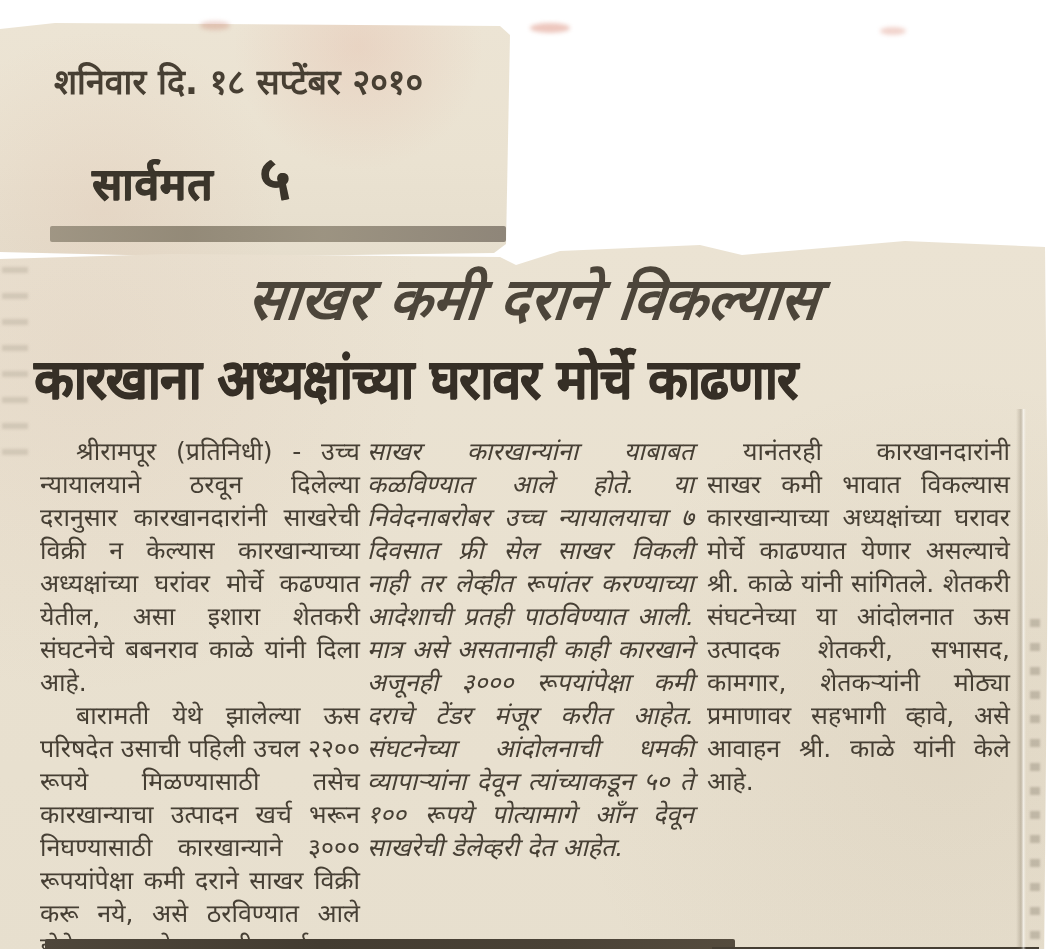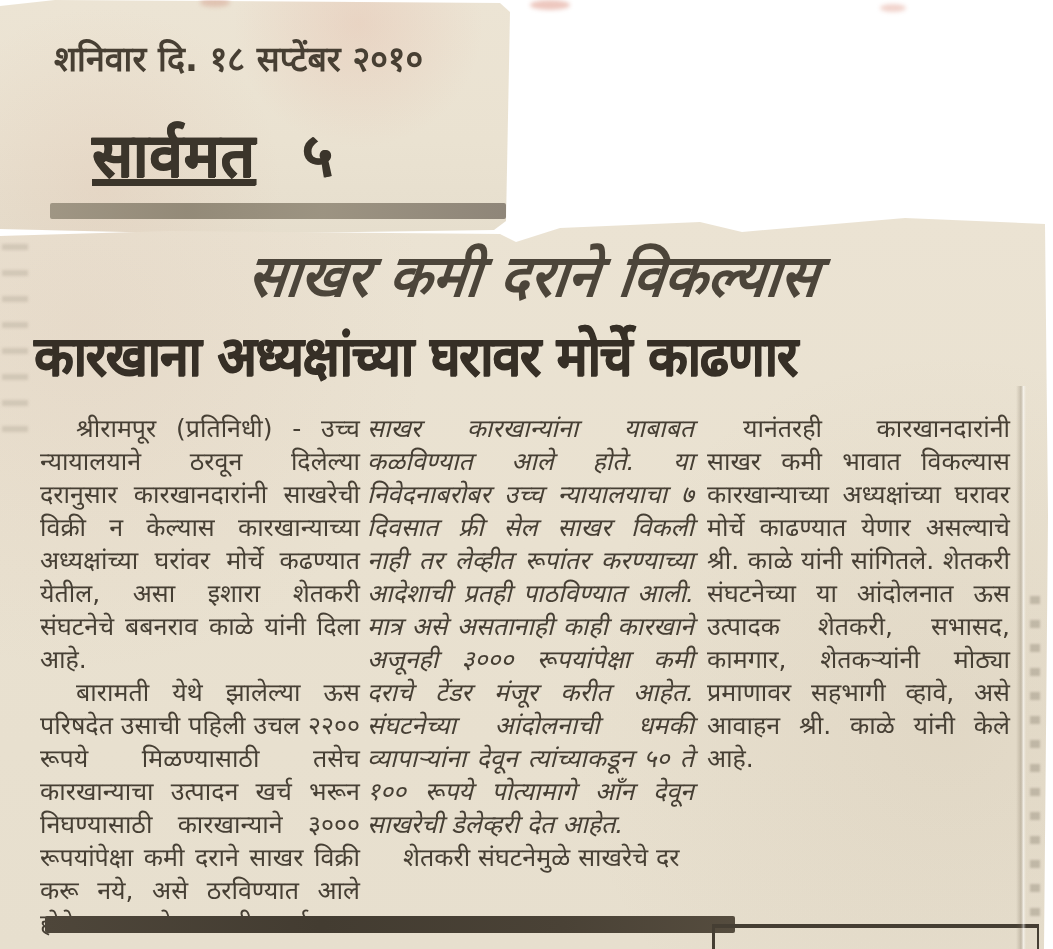--- a/index.html
+++ b/index.html
@@ -1,42 +1,41 @@
 <!DOCTYPE html>
 <html><head>
 <meta charset="utf-8">
 <style>
   html,body{margin:0;padding:0;}
   body{
     width:1053px;height:949px;position:relative;overflow:hidden;
     background:#ffffff;
     font-family:"DejaVu Sans","Liberation Sans",sans-serif;
   }
-  .scan{position:absolute;inset:0;}
+  .scan{position:absolute;inset:0;margin-top:23px;}
 
   
   .piece-top{
     position:absolute;left:0;top:0;width:512px;height:234px;
     background:
       radial-gradient(circle at 20% 80%, rgba(214,170,150,.18), transparent 40%),
       radial-gradient(circle at 70% 10%, rgba(220,150,130,.20), transparent 30%),
       linear-gradient(180deg,#ece4d4 0%,#eae2d1 60%,#e6decd 100%);
     clip-path:polygon(0 6px,55px 0,500px 3px,510px 12px,506px 221px,494px 230px,210px 234px,0 229px);
   }
   .date-line{
     position:absolute;left:54px;top:34px;width:440px;
     font-size:35px;font-weight:600;color:#473f33;letter-spacing:0;
     white-space:nowrap;transform:scaleX(.97);transform-origin:left;
   }
   .masthead-row{position:absolute;left:92px;top:112px;white-space:nowrap;}
   .masthead{
-    font-size:60px;font-weight:800;color:#3b352b;
+    font-size:44px;font-weight:800;color:#3b352b;
     text-shadow:1px 0 0 #3b352b, 0 1px 0 #3b352b;
     letter-spacing:1px;
-    text-decoration:underline;
   }
   .page-num{
     font-size:60px;font-weight:800;color:#3b352b;margin-left:46px;
     text-shadow:1px 0 0 #3b352b;
   }
   .rule-bar{
     position:absolute;left:50px;top:203px;width:456px;height:16px;
     background:linear-gradient(90deg,#938a78,#857c6a 30%,#8f8674 60%,#7f766a);
     opacity:.85;border-radius:2px;
   }
@@ -118,21 +117,20 @@
     <div class="kicker">साखर कमी दराने विकल्यास</div>
     <div class="headline">कारखाना अध्यक्षांच्या घरावर मोर्चे काढणार</div>
 
     <div class="columns">
       <div class="col col-1">
         <p>श्रीरामपूर (प्रतिनिधी) - उच्च न्यायालयाने ठरवून दिलेल्या दरानुसार कारखानदारांनी साखरेची विक्री न केल्यास कारखान्याच्या अध्यक्षांच्या घरांवर मोर्चे कढण्यात येतील, असा इशारा शेतकरी संघटनेचे बबनराव काळे यांनी दिला आहे.</p>
         <p>बारामती येथे झालेल्या ऊस परिषदेत उसाची पहिली उचल २२०० रूपये मिळण्यासाठी तसेच कारखान्याचा उत्पादन खर्च भरून निघण्यासाठी कारखान्याने ३००० रूपयांपेक्षा कमी दराने साखर विक्री करू नये, असे ठरविण्यात आले होते. त्याप्रमाणे राज्यातील सर्व</p>
       </div>
       <div class="col col-2">
         <p class="noindent">साखर कारखान्यांना याबाबत कळविण्यात आले होते. या निवेदनाबरोबर उच्च न्यायालयाचा ७ दिवसात फ्री सेल साखर विकली नाही तर लेव्हीत रूपांतर करण्याच्या आदेशाची प्रतही पाठविण्यात आली. मात्र असे असतानाही काही कारखाने अजूनही ३००० रूपयांपेक्षा कमी दराचे टेंडर मंजूर करीत आहेत. संघटनेच्या आंदोलनाची धमकी व्यापाऱ्यांना देवून त्यांच्याकडून ५० ते १०० रूपये पोत्यामागे आँन देवून साखरेची डेलेव्हरी देत आहेत.</p>
-        <p>शेतकरी संघटनेमुळे साखरेचे दर</p>
       </div>
       <div class="col col-3">
         <p>यानंतरही कारखानदारांनी साखर कमी भावात विकल्यास कारखान्याच्या अध्यक्षांच्या घरावर मोर्चे काढण्यात येणार असल्याचे श्री. काळे यांनी सांगितले. शेतकरी संघटनेच्या या आंदोलनात ऊस उत्पादक शेतकरी, सभासद, कामगार, शेतकऱ्यांनी मोठ्या प्रमाणावर सहभागी व्हावे, असे आवाहन श्री. काळे यांनी केले आहे.</p>
       </div>
     </div>
 
     <div class="bottom-bar"></div>
     <div class="next-box"></div>
     <div class="fold-line"></div>
     <div class="edge-smudge-right"></div>

